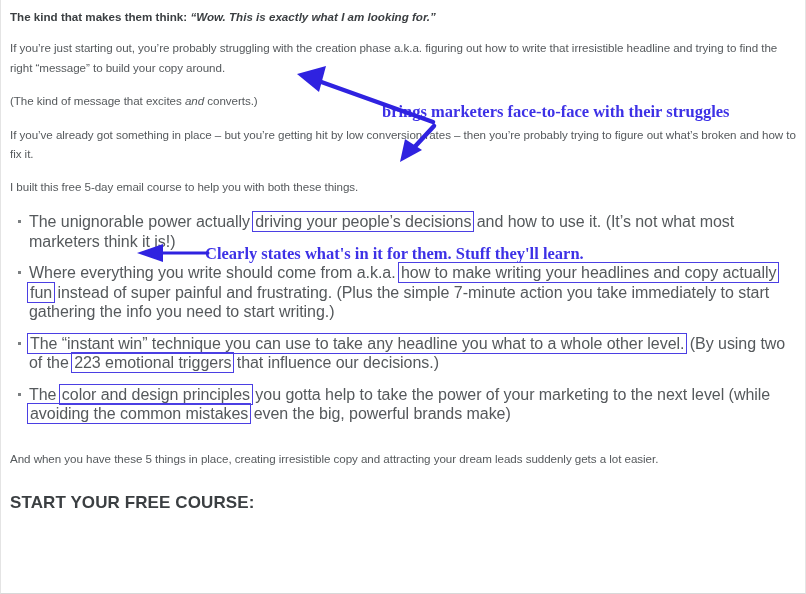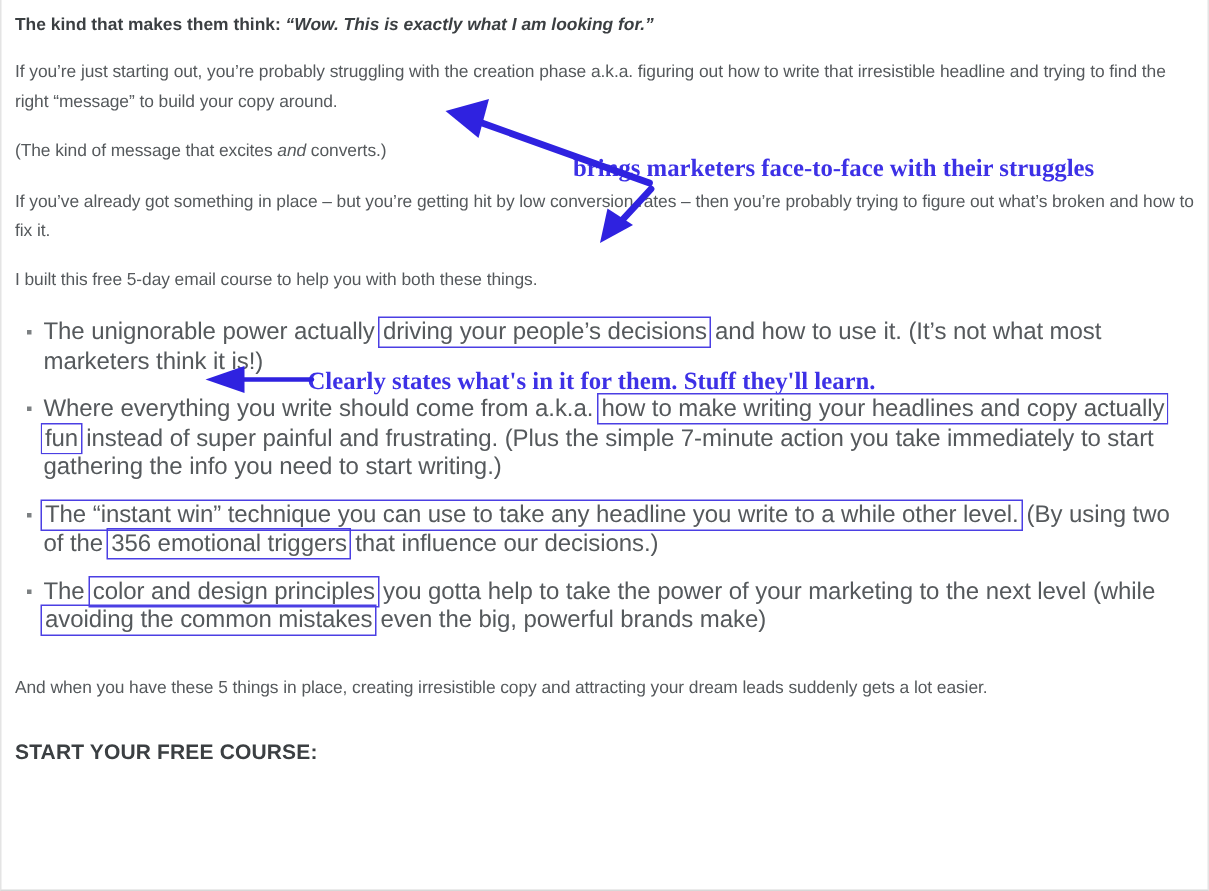--- a/index.html
+++ b/index.html
@@ -112,21 +112,21 @@
 
   .outro {
     font-size: 11.6px;
     color: #55595c;
     line-height: 19px;
     margin: 0;
     padding-top: 13px;
     letter-spacing: -0.05px;
   }
   .cta {
-    font-size: 14px;
+    font-size: 17px;
     font-weight: bold;
     color: #3b3f42;
     letter-spacing: 0.1px;
     margin: 0;
     padding-top: 25px;
   }
 
   
   #annotations {
     position: absolute;
@@ -167,21 +167,21 @@
 
     <p class="para tight">I built this free 5-day email course to help you with both these things.</p>
 
 
     <ul class="points">
       <li><span>The unignorable power actually </span><span class="boxed">driving your people’s decisions</span><span> and how to use it. (It’s not what most marketers think it is!)</span></li>
 
       <li><span>Where everything you write should come from a.k.a. </span><span class="boxed">how to make writing your headlines and copy actually fun</span><span> instead of super painful and frustrating. (Plus the simple 7-minute action you take immediately to start gathering the info you need to start writing.)</span></li>
 
 
-      <li><span class="boxed">The “instant win” technique you can use to take any headline you write to a while other level.</span><span> (By using two of the </span><span class="boxed">356 emotional triggers</span><span> that influence our decisions.)</span></li>
+      <li><span class="boxed">The “instant win” technique you can use to take any headline you what to a whole other level.</span><span> (By using two of the </span><span class="boxed">223 emotional triggers</span><span> that influence our decisions.)</span></li>
 
       <li><span>The </span><span class="boxed">color and design principles</span><span> you gotta help to take the power of your marketing to the next level (while </span><span class="boxed">avoiding the common mistakes</span><span> even the big, powerful brands make)</span></li>
     </ul>
 
     <p class="outro">And when you have these 5 things in place, creating irresistible copy and attracting your dream leads suddenly gets a lot easier.</p>
 
     <p class="cta">START YOUR FREE COURSE:</p>
   </div>
 
   <svg id="annotations" viewBox="0 0 806 594">

